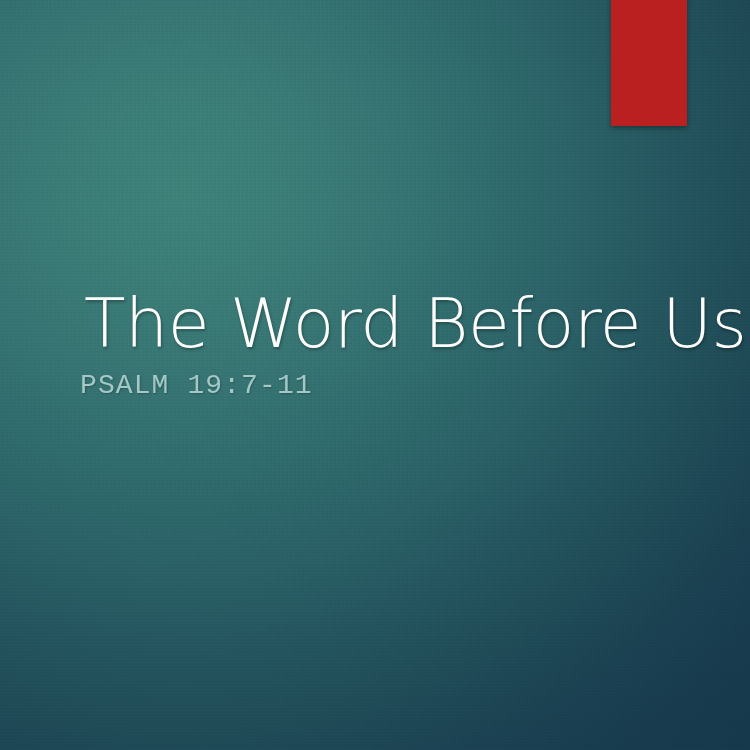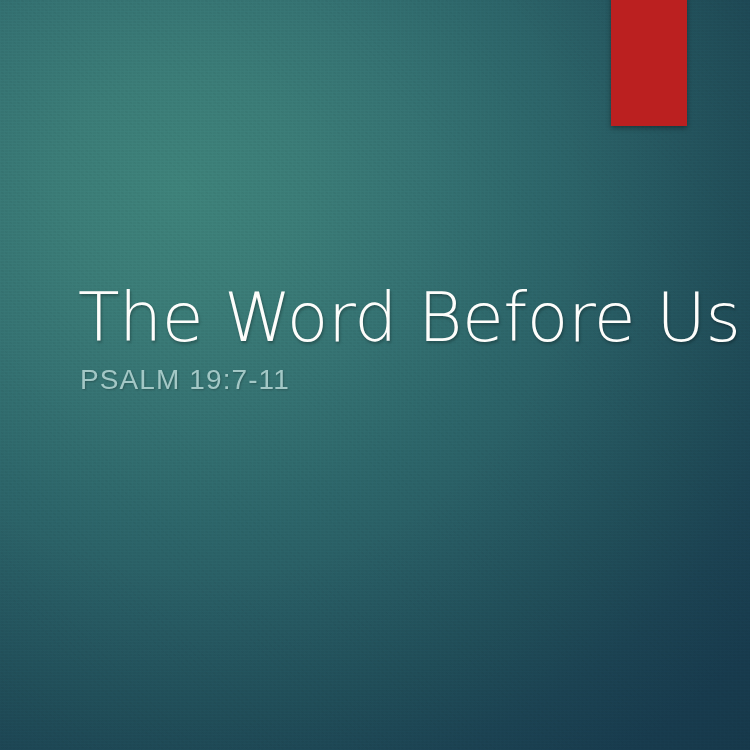--- a/index.html
+++ b/index.html
@@ -71,35 +71,35 @@
 
   
   #text-block {
     position: absolute;
     left: 78px;
     top: 284px;
     width: 620px;
   }
 
   #title {
-    margin: 0;
+    margin: 6px;
     font-family: "DejaVu Sans", "Liberation Sans", sans-serif;
     font-size: 68px;
     font-weight: 300;
     line-height: 1.0;
     letter-spacing: -0.5px;
     color: #fdfdfb;
     white-space: nowrap;
     text-shadow: 1px 2px 3px rgba(0,0,0,.30);
     text-align: right;
   }
 
   #subtitle {
     margin: 14px 0 0 2px;
-    font-family: Liberation Sans, sans-serif;
+    font-family: Liberation Mono, monospace;
     font-size: 28px;
     font-weight: 300;
     line-height: 1.0;
     letter-spacing: 1.1px;
     color: #a3c8c6;
     white-space: nowrap;
     text-shadow: 1px 1px 2px rgba(0,0,0,.22);
   }
 </style>
 </head>

